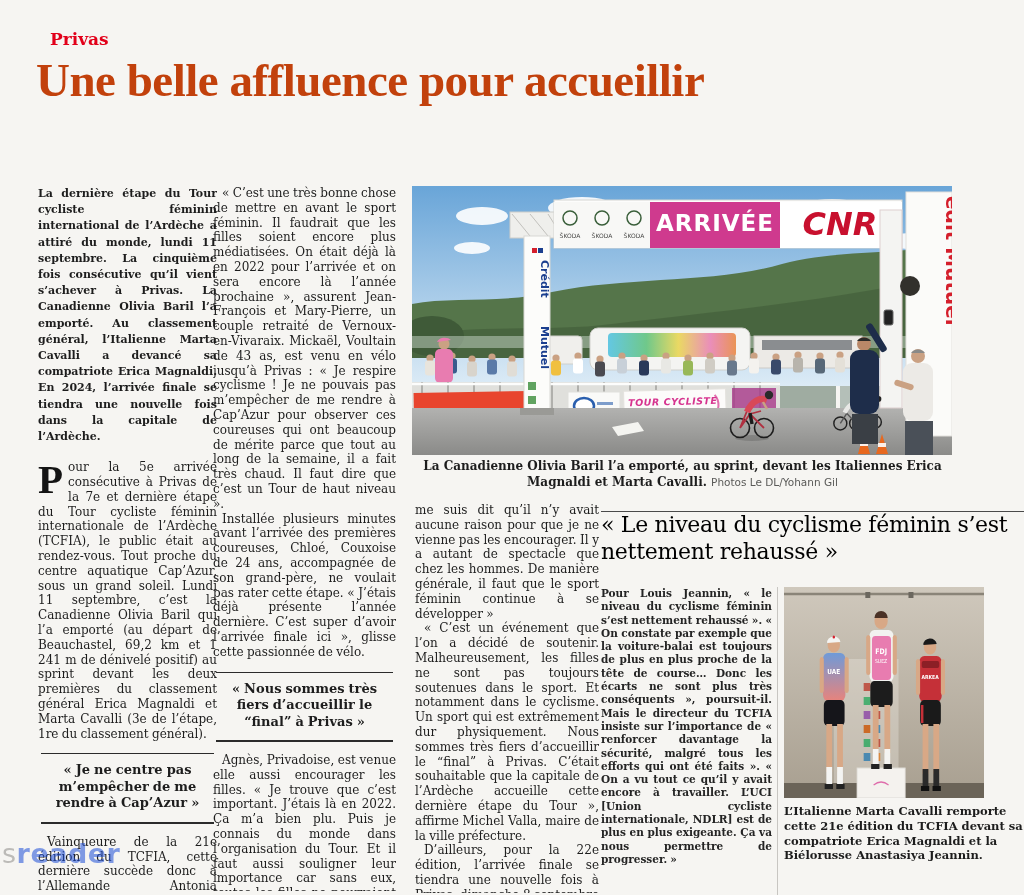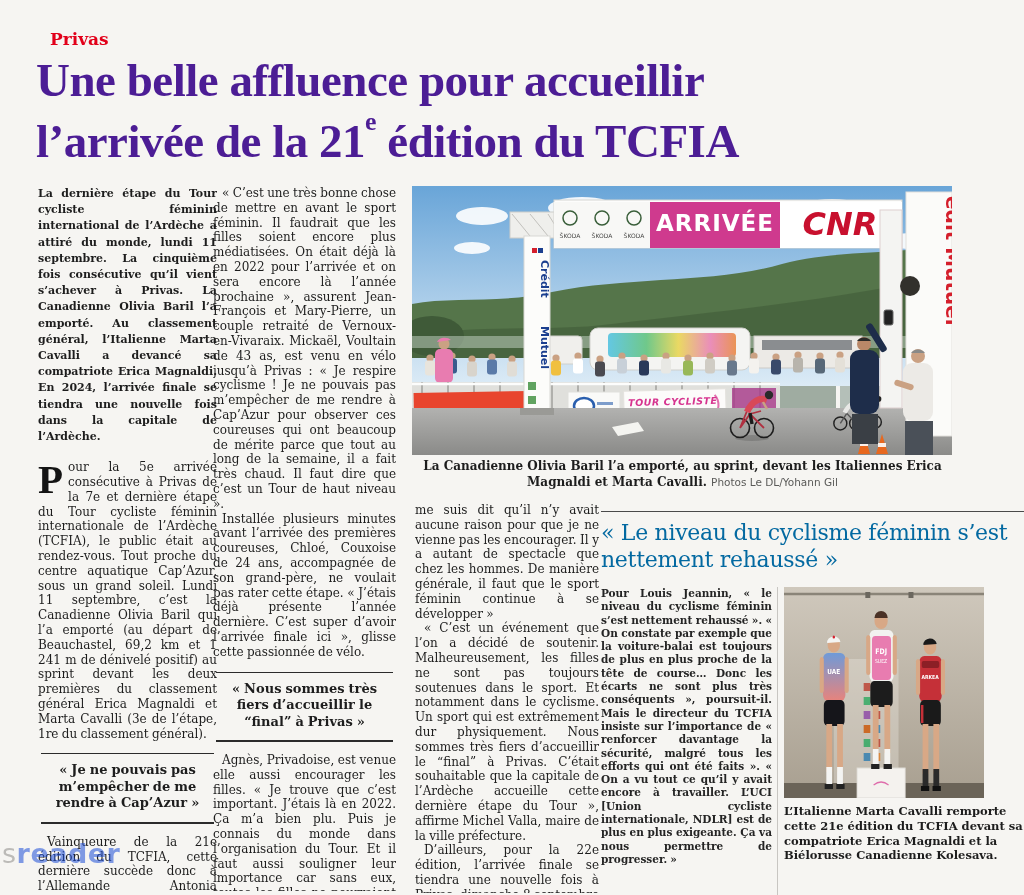--- a/index.html
+++ b/index.html
@@ -2,21 +2,21 @@
 <html><head>
 <meta charset="utf-8">
 <style>
   html,body{margin:0;padding:0;background:#f6f5f2;}
   #page{position:relative;width:1024px;height:895px;background:#f6f5f2;overflow:hidden;
         font-family:"DejaVu Serif",serif;color:#1d1d1d;}
   .abs{position:absolute;}
   
   .kicker{left:38px;top:29px;font:700 17px/20px "DejaVu Serif",serif;color:#e2001a;margin-left:12px;}
   .headline{left:36px;top:54px;width:960px;font:700 47px/52px "Liberation Serif",serif;
-            color:#4c1d95;letter-spacing:-0.5px;}
+            color:#c2410c;letter-spacing:-0.5px;}
   .headline sup{font-size:0.55em;position:relative;top:-0.38em;}
   
   .col{overflow:hidden;}
   .col1{left:38px;top:186px;width:179px;height:705px;}
   .col2{left:213px;top:186px;width:183px;height:705px;}
   .col3{left:415px;top:503px;width:184px;height:390px;}
   .bt{font:400 12px/14.8px "DejaVu Serif",serif;text-align:justify;word-spacing:-0.5px;color:#1d1d1d;}
   .bt p{margin:0;}
   .indent{text-indent:9px;}
   .lede{font-weight:700;font-size:11px;line-height:16.2px;margin-bottom:15px;text-align:justify;}
@@ -24,48 +24,47 @@
   .pullquote{margin:12px 3px 11px;padding:8px 2px 10px;border-top:1.5px solid #2b2b2b;
              border-bottom:2px solid #2b2b2b;font:700 13px/16.5px "DejaVu Serif",serif;
              text-align:center;text-indent:0;}
   
   .photo1{left:412px;top:186px;width:540px;height:269px;}
   .photo1 svg,.photo2 svg{display:block;width:100%;height:100%;}
   .cap1{left:412px;top:459px;width:541px;font:700 12px/15.5px "DejaVu Serif",serif;text-align:center;}
   .credit{font:400 10.5px "DejaVu Sans",sans-serif;color:#5a5a58;}
   
   .sidebar{left:601px;top:511px;width:423px;height:384px;border-top:1px solid #4a4a4a;}
-  .sb-head{margin-top:8px;font:400 22px/26.5px "DejaVu Serif",serif;color:#0369a1;letter-spacing:-0.3px;}
+  .sb-head{font:400 22px/26.5px "DejaVu Serif",serif;color:#000000;letter-spacing:-0.3px;}
   .sb-body{position:absolute;left:0;top:75px;width:171px;height:308px;
            font:700 10.5px/13.3px "DejaVu Serif",serif;text-align:justify;color:#242424;overflow:hidden;
            word-spacing:-0.5px;}
   .sb-div{position:absolute;left:176px;top:75px;height:308px;border-left:1px solid #c8c6c2;}
   .photo2{position:absolute;left:183px;top:75px;width:200px;height:211px;text-align:center;}
   .sb-cap{position:absolute;left:183px;top:292px;width:240px;font:700 11.5px/14.8px "DejaVu Serif",serif;}
   
   .wm{left:-6px;top:840px;font:400 27px/27px "DejaVu Sans",sans-serif;color:#8e8c89;opacity:.55;
       letter-spacing:.5px;z-index:6;}
   .wm b{font-weight:700;color:#1d4ed8;}
   svg text{font-family:"DejaVu Sans",sans-serif;}
 </style>
 </head>
 <body>
 
 <div id="page">
 
   <div class="abs kicker">Privas</div>
 
   <h1 class="abs headline" style="margin:0"><span>Une belle affluence pour accueillir</span><br>
-    <span><span>l’arrivée de la 21</span><sup>e</sup><span> édition du TCFIA</span></span>
   </h1>
 
   <div class="abs col col1 bt">
     <div class="lede">La dernière étape du Tour cycliste féminin international de l’Ardèche a attiré du monde, lundi 11 septembre. La cinquième fois consécutive qu’il vient s’achever à Privas. La Canadienne Olivia Baril l’a emporté. Au classement général, l’Italienne Marta Cavalli a devancé sa compatriote Erica Magnaldi. En 2024, l’arrivée finale se tiendra une nouvelle fois dans la capitale de l’Ardèche.</div>
     <p><span class="dropcap">P</span><span>our la 5e arrivée consécutive à Privas de la 7e et dernière étape du Tour cycliste féminin internationale de l’Ardèche (TCFIA), le public était au rendez-vous. Tout proche du centre aquatique Cap’Azur, sous un grand soleil. Lundi 11 septembre, c’est la Canadienne Olivia Baril qui l’a emporté (au départ de Beauchastel, 69,2 km et 1 241 m de dénivelé positif) au sprint devant les deux premières du classement général Erica Magnaldi et Marta Cavalli (3e de l’étape, 1re du classement général).</span></p>
-    <div class="pullquote">« Je ne pouvais pas m’empêcher de me rendre à Cap’Azur »</div>
+    <div class="pullquote">« Je ne centre pas m’empêcher de me rendre à Cap’Azur »</div>
     <p class="indent">Vainqueure de la 21e édition du TCFIA, cette dernière succède donc à l’Allemande Antonia Niedermaier, en détenant 14 secondes d’avance sur une autre coureuse Italienne, Erica Magnaldi. La Biélorusse Anastasiya Kolesava complète le podium (à 1'38'').</p>
   </div>
 
   <div class="abs col col2 bt">
     <p class="indent">« C’est une très bonne chose de mettre en avant le sport féminin. Il faudrait que les filles soient encore plus médiatisées. On était déjà là en 2022 pour l’arrivée et on sera encore là l’année prochaine », assurent Jean-François et Mary-Pierre, un couple retraité de Vernoux-en-Vivaraix. Mickaël, Voultain de 43 as, est venu en vélo jusqu’à Privas : « Je respire cyclisme ! Je ne pouvais pas m’empêcher de me rendre à Cap’Azur pour observer ces coureuses qui ont beaucoup de mérite parce que tout au long de la semaine, il a fait très chaud. Il faut dire que c’est un Tour de haut niveau ».</p>
     <p class="indent">Installée plusieurs minutes avant l’arrivée des premières coureuses, Chloé, Couxoise de 24 ans, accompagnée de son grand-père, ne voulait pas rater cette étape. « J’étais déjà présente l’année dernière. C’est super d’avoir l’arrivée finale ici », glisse cette passionnée de vélo.</p>
     <div class="pullquote">« Nous sommes très fiers d’accueillir le “final” à Privas »</div>
     <p class="indent">Agnès, Privadoise, est venue elle aussi encourager les filles. « Je trouve que c’est important. J’étais là en 2022. Ça m’a bien plu. Puis je connais du monde dans l’organisation du Tour. Et il faut aussi souligner leur importance car sans eux, toutes les filles ne pourraient pas courir. »</p>
 
   </div>
@@ -359,18 +358,18 @@
           <rect x="167" y="137" width="7" height="50" fill="#d8a886"></rect>
             <rect x="180" y="137" width="7" height="50" fill="#d8a886"></rect>
           <rect x="167" y="182" width="7" height="18" fill="#2a2a2a"></rect>
             <rect x="180" y="182" width="7" height="18" fill="#2a2a2a"></rect>
           <rect x="165" y="199" width="10" height="5" fill="#111111"></rect>
             <rect x="179" y="199" width="10" height="5" fill="#111111"></rect>
         </g>
       </svg>
     </div>
 
-    <div class="sb-cap">L’Italienne Marta Cavalli remporte cette 21e édition du TCFIA devant sa compatriote Erica Magnaldi et la Biélorusse Canadienne Kolesava.</div>
+    <div class="sb-cap">L’Italienne Marta Cavalli remporte cette 21e édition du TCFIA devant sa compatriote Erica Magnaldi et la Biélorusse Anastasiya Jeannin.</div>
   </div>
 
   <div class="abs wm"><span>is</span><b>reader</b></div>
 
 </div>
 
 </body></html>

